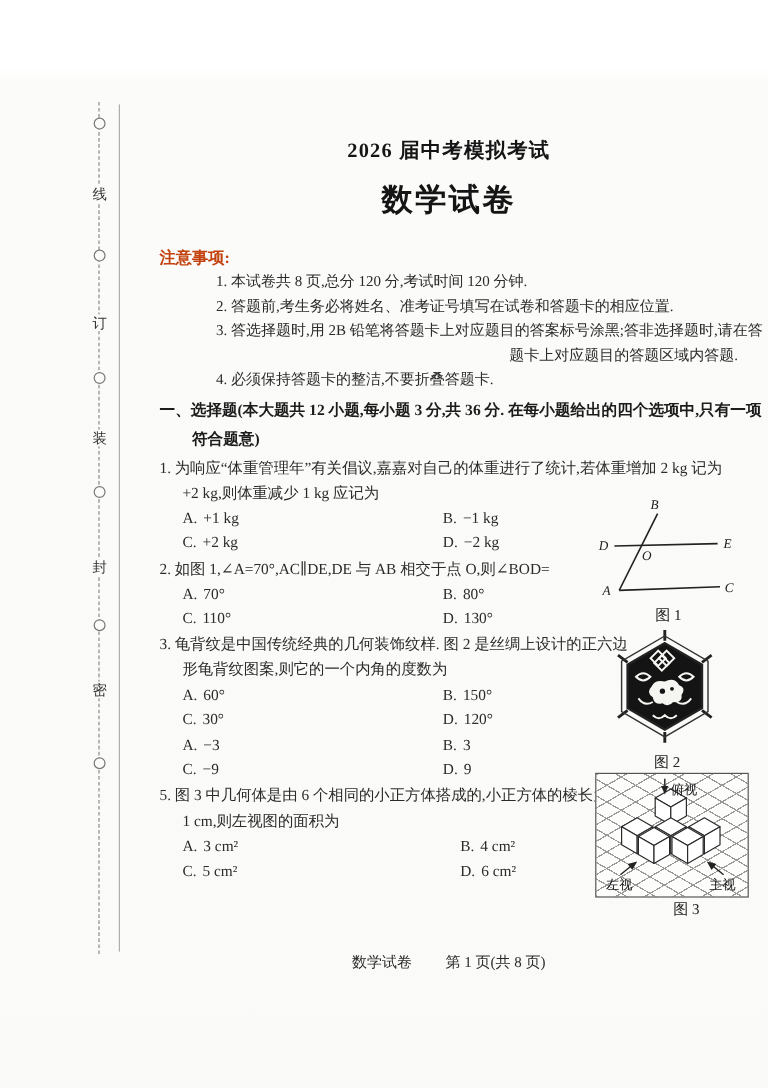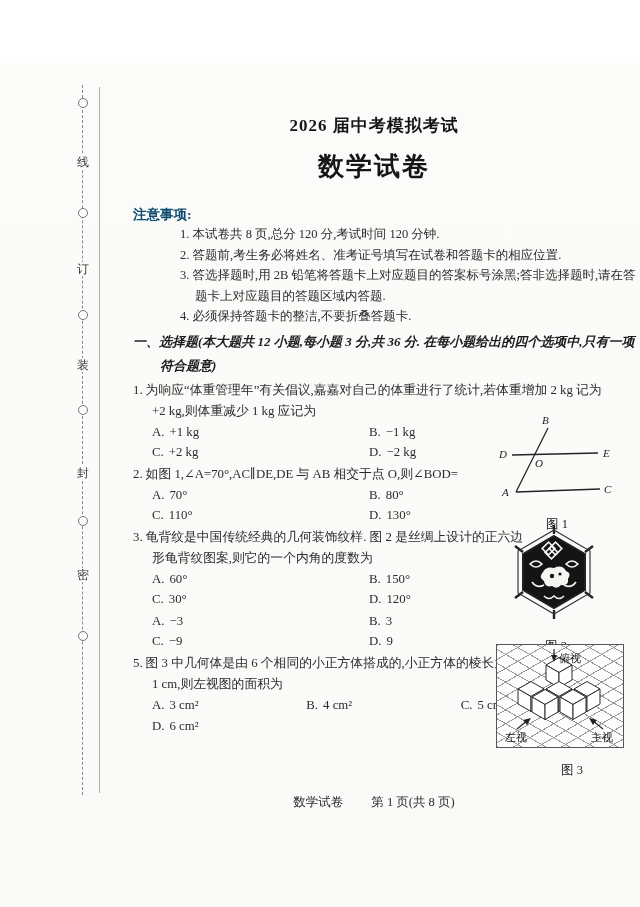--- a/index.html
+++ b/index.html
@@ -13,39 +13,39 @@
   
   .binding{position:absolute;left:76px;top:85px;height:710px;width:14px;}
   .binding .dash{position:absolute;left:6px;top:0;bottom:0;width:0;border-left:1px dashed #8a8a8a;}
   .binding .solid-line{position:absolute;left:23px;top:2px;height:706px;width:1px;background:#b0aeab;}
   .bind-circle{position:absolute;left:2px;width:8px;height:8px;border:1px solid #777;border-radius:50%;background:#fbfbf9;}
   .bind-char{position:absolute;left:0px;width:14px;text-align:center;font-size:12px;color:#333;background:#fbfbf9;line-height:14px;}
   
   .content{position:absolute;left:133px;top:100px;width:482px;}
   .title{margin-top:10px;text-align:center;font-size:17px;font-weight:bold;line-height:32px;color:#151515;letter-spacing:1px;}
   .subtitle{margin-top:7px;text-align:center;font-size:26px;font-weight:bold;line-height:36px;color:#151515;letter-spacing:2px;}
-  .notice-h{margin-top:21px;font-size:13.5px;font-weight:bold;line-height:18px;color:#0c4a6e;}
+  .notice-h{margin-top:21px;font-size:13.5px;font-weight:bold;line-height:18px;color:#c2410c;}
   .notice{margin:0;padding-left:27px;}
   .notice-line{font-size:12.5px;line-height:20.5px;white-space:nowrap;margin-left:20px;}
-  .notice-cont{padding-left:15px;}
-  .section-h{margin-top:3px;font-size:13px;font-weight:bold;line-height:24px;color:#1c1c1c;font-style:italic;}
+  .notice-cont{padding-left:15px;text-align:right;}
+  .section-h{margin-top:3px;font-size:13px;font-weight:bold;line-height:24px;color:#1c1c1c;}
   .section-line{white-space:nowrap;}
   .section-cont{padding-left:27px;}
   .question{margin-top:2px;font-size:12.8px;}
   .q-line{line-height:21px;white-space:nowrap;}
   .q-cont{padding-left:19px;}
   .q-num{margin-right:3px;}
   .opts{margin-left:19px;display:grid;grid-template-columns:217px 1fr;}
-  .opts.stack{grid-template-columns:1fr 1fr 1fr;}
+  .opts.stack{grid-template-columns:1fr 1fr;}
   .opt{line-height:20px;white-space:nowrap;}
   .opts.stack .opt{line-height:21px;}
   .opt-label{margin-right:5px;}
   
   .fig{position:absolute;}
-  .fig-caption{text-align:center;font-size:12.5px;color:#222;margin-top:14px;}
+  .fig-caption{text-align:center;font-size:12.5px;color:#222;margin-top:2px;}
   #fig1{left:494px;top:410px;width:126px;}
   #fig2{left:500px;top:524px;width:112px;}
   #fig3{left:496px;top:644px;width:152px;}
   .fig3-box{position:relative;width:126px;height:102px;border:1px solid #555;background:
      repeating-linear-gradient(30deg,#9a9a9a 0 1px,transparent 1px 12px),
      repeating-linear-gradient(150deg,#9a9a9a 0 1px,transparent 1px 12px),
      #fdfdfc;}
   .fig3-box svg{position:absolute;inset:0;}
   svg text{font-family:"Liberation Serif","DejaVu Serif",serif;}
   .footer{position:absolute;left:133px;width:482px;top:794px;text-align:center;font-size:12.5px;color:#2b2b2b;}

